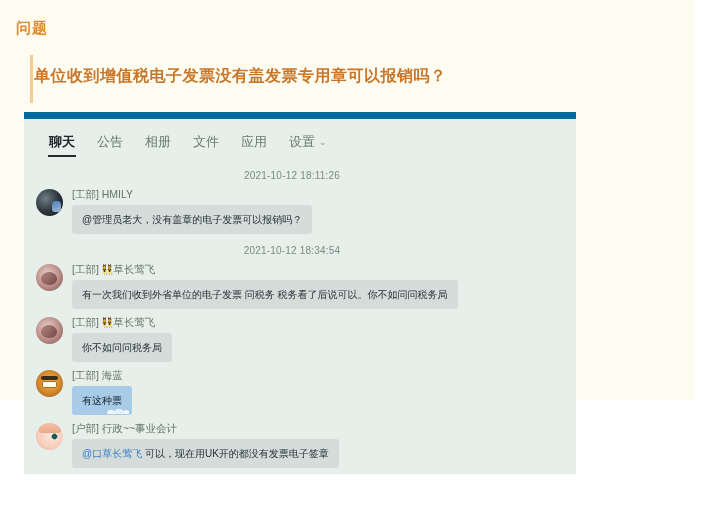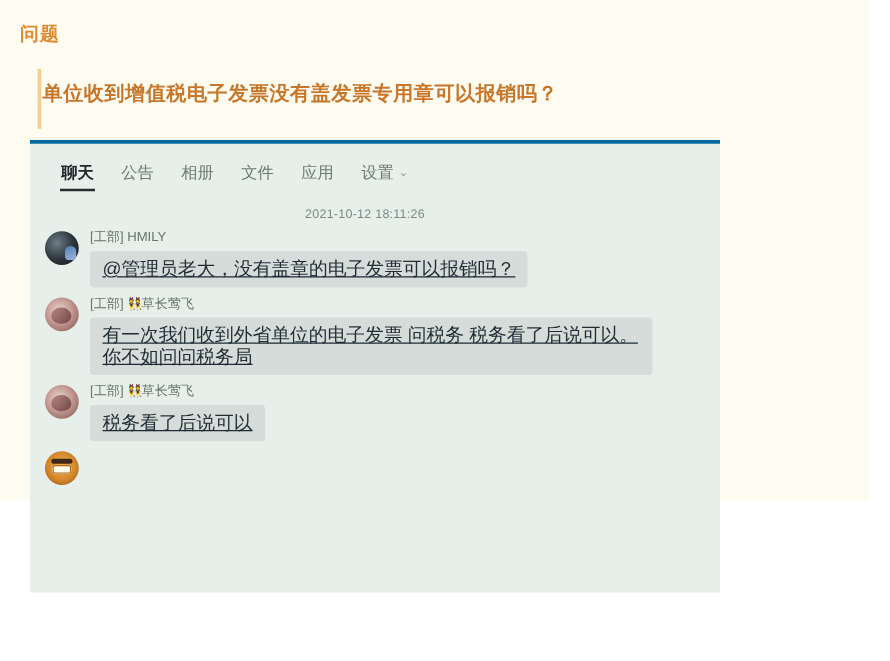--- a/index.html
+++ b/index.html
@@ -56,21 +56,21 @@
     letter-spacing: 0.5px;
   }
   
   .chat-panel {
     position: absolute;
     left: 24px;
     top: 112px;
     width: 552px;
     height: 362px;
     background: #e6efea;
-    border-top: 3px solid #0369a1;
+    border-top: 7px solid #0369a1;
     box-sizing: border-box;
     overflow: hidden;
   }
   .tabbar {
     height: 38px;
     display: flex;
     align-items: flex-end;
     padding: 0 0 0 14px;
     box-sizing: border-box;
   }
@@ -145,28 +145,27 @@
     line-height: 15px;
     margin-bottom: 3px;
     white-space: nowrap;
   }
   .sender .tag { color: #67736d; margin-top: 33px; }
   .sender .emoji { font-size: 10px; letter-spacing: -1px; }
   .bubble {
     display: inline-block;
     background: #d6dcd9;
     color: #1d2b33;
-    font-size: 15px;
+    font-size: 10px;
     line-height: 17px;
     padding: 6px 10px;
     border-radius: 3px;
     max-width: 430px;
     position: relative;
     word-break: break-all;
-    text-decoration: underline;
   }
   .bubble.blue {
     background: #a8cbe8;
     color: #11212c;
   }
   .bubble .mention { color: #3b7ec4; }
   .bubble .tail-wave {
     position: absolute;
     right: 3px;
     bottom: 1px;
@@ -258,44 +257,64 @@
         <div class="avatar av1"></div>
         <div class="msg-body">
           <div class="sender">
             <span class="tag">[工部]</span>
             <span>HMILY</span>
           </div>
           <div class="bubble">@管理员老大，没有盖章的电子发票可以报销吗？</div>
         </div>
       </div>
 
+      <div class="ts-row">
+        <span class="ts">2021-10-12 18:34:54</span>
+      </div>
 
       <div class="msg">
         <div class="avatar av2"></div>
         <div class="msg-body">
           <div class="sender">
             <span class="tag">[工部]</span>
             <span class="emoji">👯</span><span>草长莺飞</span>
           </div>
           <div class="bubble">有一次我们收到外省单位的电子发票 问税务 税务看了后说可以。你不如问问税务局</div>
         </div>
       </div>
 
       <div class="msg">
         <div class="avatar av2"></div>
         <div class="msg-body">
           <div class="sender">
             <span class="tag">[工部]</span>
             <span class="emoji">👯</span><span>草长莺飞</span>
           </div>
-          <div class="bubble">税务看了后说可以</div>
+          <div class="bubble">你不如问问税务局</div>
         </div>
       </div>
 
 
       <div class="msg">
         <div class="avatar av3"></div>
-      </div>
-
+        <div class="msg-body">
+          <div class="sender">
+            <span class="tag">[工部]</span>
+            <span>海蓝</span>
+          </div>
+          <div class="bubble blue"><span>有这种票</span><span class="tail-wave"></span></div>
+        </div>
+      </div>
+
+      <div class="msg">
+        <div class="avatar av4"></div>
+        <div class="msg-body">
+          <div class="sender">
+            <span class="tag">[户部]</span>
+            <span>行政~~事业会计</span>
+          </div>
+          <div class="bubble"><span class="mention">@口草长莺飞</span><span> 可以，现在用UK开的都没有发票电子签章</span></div>
+        </div>
+      </div>
 
     </div>
   </div>
 </div>
 
 </body></html>

